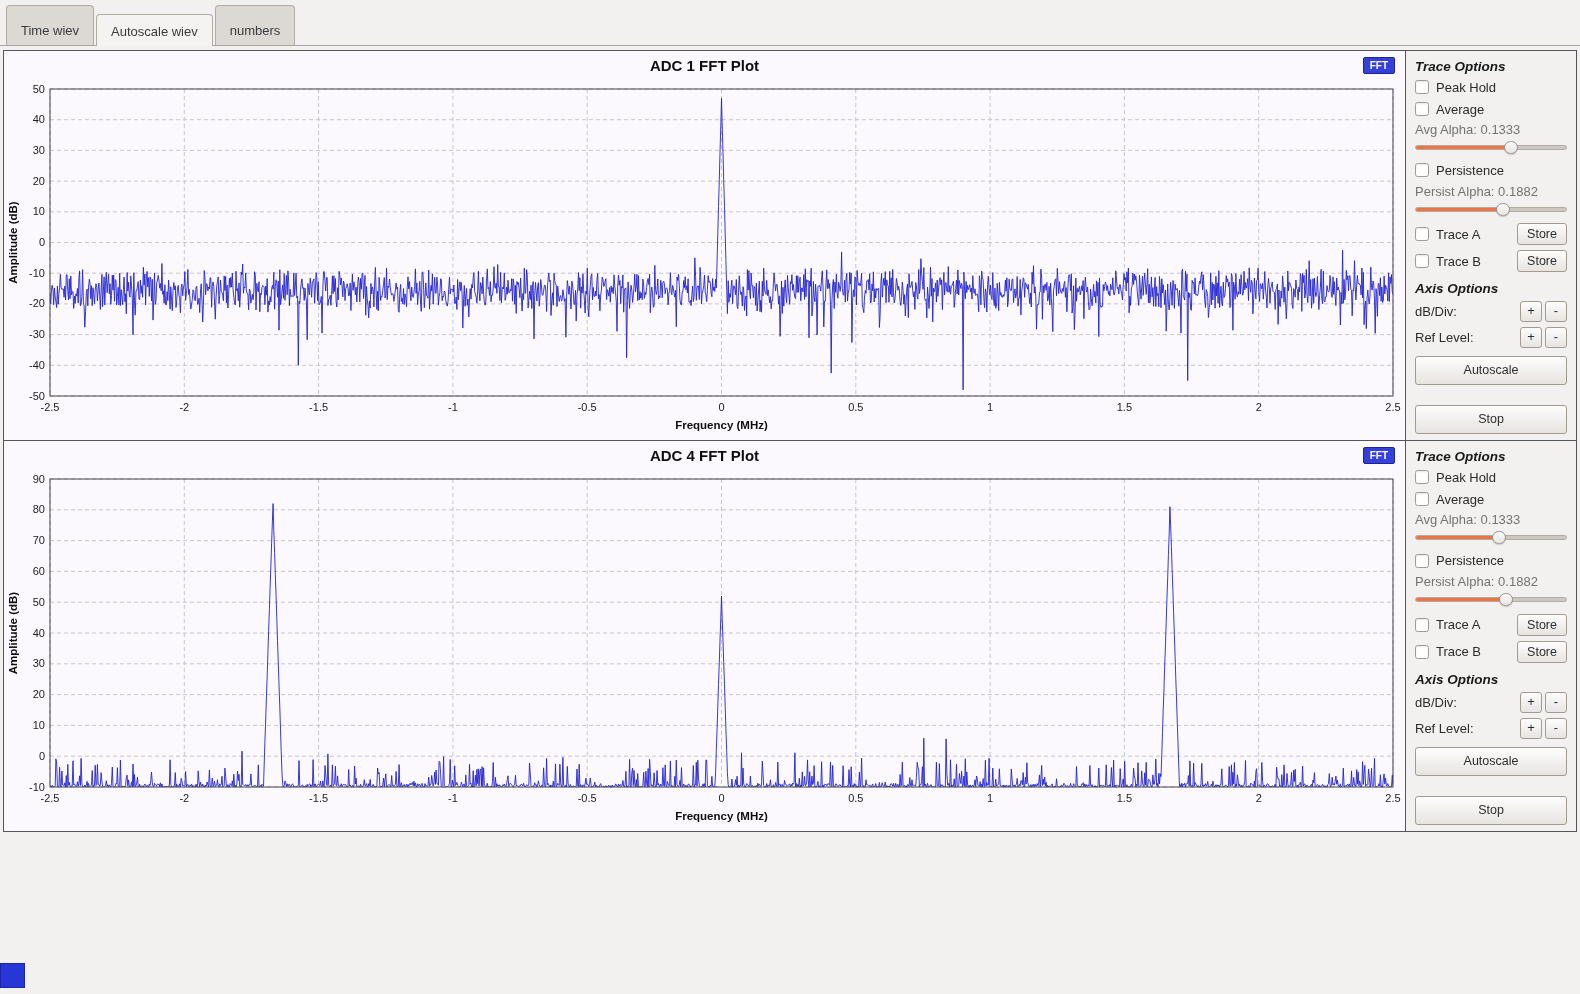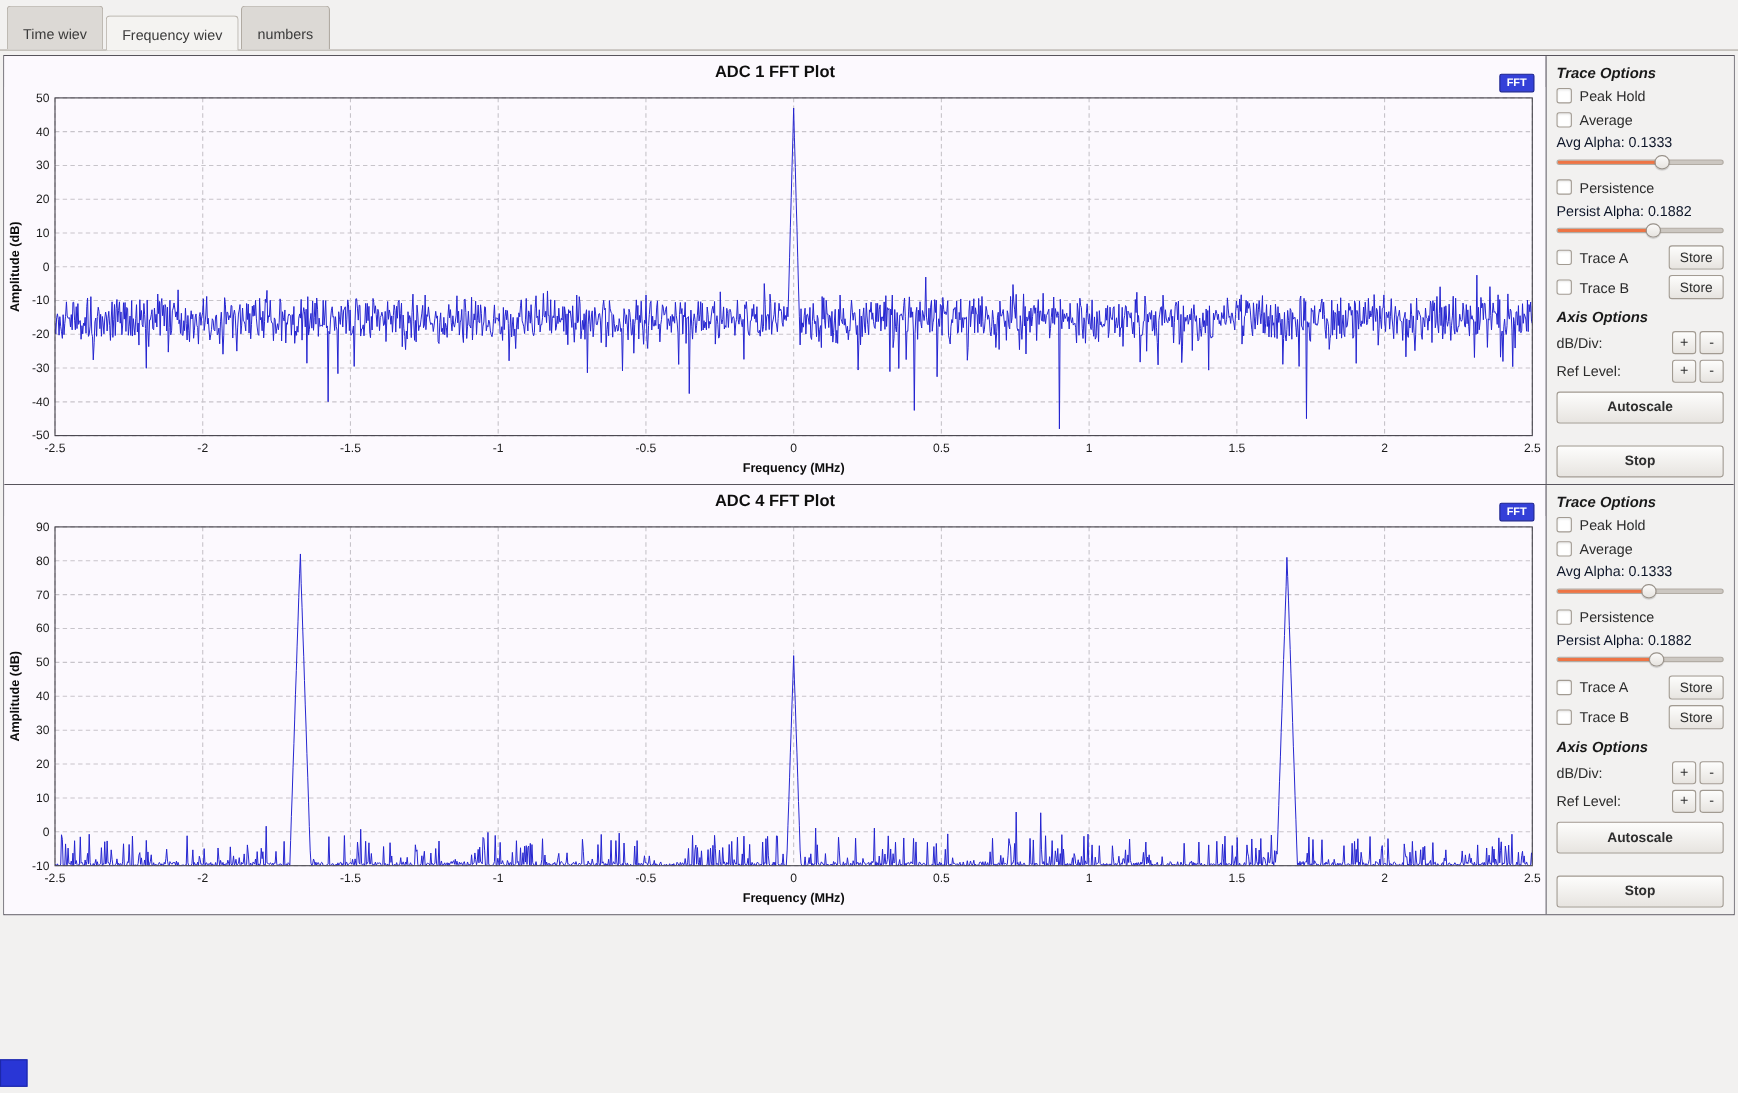--- a/index.html
+++ b/index.html
@@ -17,70 +17,70 @@
   .tab-page { position:relative; height:949px; border-top:1px solid #aaa49c; background:#f2f1f0; }
 
   .plots-frame { margin:4px 3px 0 3px; border:1px solid #57545c; background:#fcf9fe; }
   .plot-row { display:flex; height:390px; background:#f2f1f0; }
   .plot-row.first { border-bottom:1px solid #57545c; }
 
   .plot-area { flex:1; display:flex; flex-direction:column; background:#fcf9fe;
                border-right:1px solid #57545c; position:relative; min-width:0; }
   .plot-header { height:28px; position:relative; display:flex; align-items:center; justify-content:center; flex:0 0 auto; }
   .plot-title { font-weight:bold; font-size:15px; color:#0e0e0e; }
-  .fft-badge { position:absolute; right:10px; top:16px; background:#3440d8; color:#ffffff;
+  .fft-badge { position:absolute; right:10px; top:6px; background:#3440d8; color:#ffffff;
                font-size:10px; font-weight:bold; border:1px solid #1d2490; border-radius:2px;
                padding:2px 6px; line-height:1.1; cursor:pointer; font-family:inherit; }
   .chart { flex:1; width:100%; display:block; }
 
   svg text.tick { font-family:"Liberation Sans", sans-serif; font-size:11px; fill:#1b1b1b; }
   svg text.axl  { font-family:"Liberation Sans", sans-serif; font-size:11.5px; font-weight:bold; fill:#0c0c0c; }
 
   
   .controls { width:170px; flex:0 0 170px; padding:6px 9px 6px 9px; font-size:13px; color:#2b2b2b;
               display:flex; flex-direction:column; background:#f2f1f0; }
   .ctl-h { font-weight:bold; font-size:13.5px; color:#191919; height:20px; display:flex; align-items:center;font-style:italic; }
   .ctl-h.axis-h { margin-top:5px; }
   .chk-row { display:flex; align-items:center; gap:7px; height:23px; cursor:pointer; }
   .chk { width:14px; height:14px; flex:0 0 14px; background:#ffffff; border:1px solid #a29b92;
          border-radius:2.5px; box-shadow:inset 0 1px 2px rgba(0,0,0,.10); }
   .chk-label { user-select:none; }
-  .dim { color:#0f172a; height:20px; display:flex; align-items:center; }
+  .dim { color:#737373; height:20px; display:flex; align-items:center; }
 
   .slider { position:relative; height:15px; margin:1px 0 5px 0; cursor:pointer; }
   .slider-track { position:absolute; left:0; right:0; top:5px; height:5px; background:#ccc7c1;
                   border:1px solid #b2aca4; border-radius:3px; overflow:hidden; }
   .slider-fill { height:100%; background:#ee7445; }
   .slider-handle { position:absolute; top:1px; width:14px; height:13px;
                    background:linear-gradient(#fbfaf9,#e7e4e0); border:1px solid #99928a;
                    border-radius:7px; box-shadow:0 1px 1px rgba(0,0,0,.18); }
 
   .store-row { display:flex; align-items:center; gap:7px; height:28px;justify-content:center; }
   .spacer { flex:1; }
 
   .btn { font-family:inherit; font-size:12.5px; color:#2e2e2e;
          background:linear-gradient(#fdfdfc,#e7e4e0); border:1px solid #a29b92;
          border-radius:3px; padding:2px 9px; cursor:pointer; line-height:1.3; }
   .btn.pm { width:22px; padding:1px 0; font-size:13px; text-align:center; }
-  .btn.wide { width:100%; height:30px; margin-top:6px;font-weight:bold; }
+  .btn.wide { width:100%; height:30px; margin-top:6px; }
   .btn.wide.stop { margin-top:20px; }
 
   .axis-row { display:flex; align-items:center; height:27px; }
   .axis-row .lbl { flex:1; }
   .pm-group { display:flex; gap:3px; }
 
   .corner-square { position:absolute; left:0; bottom:6px; width:25px; height:25px;
                    background:#2936d6; border:1px solid #1c27a8; }
 </style>
 </head>
 <body>
 
 <div class="tabbar">
   <div class="tab">Time wiev</div>
-  <div class="tab active">Frequency wiev</div>
+  <div class="tab active">Autoscale wiev</div>
   <div class="tab">numbers</div>
 </div>
 
 <div class="tab-page">
   <div class="plots-frame">
 
     <div class="plot-row first">
       <div class="plot-area">
         <div class="plot-header">
           <span class="plot-title">ADC 1 FFT Plot</span>

